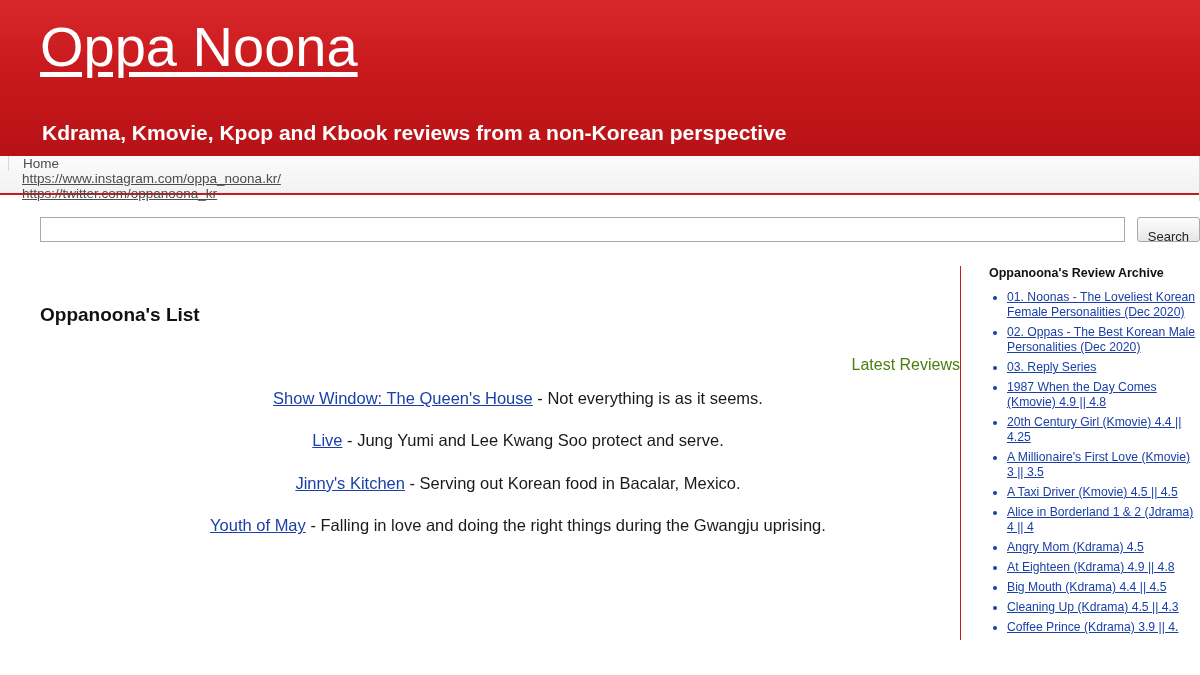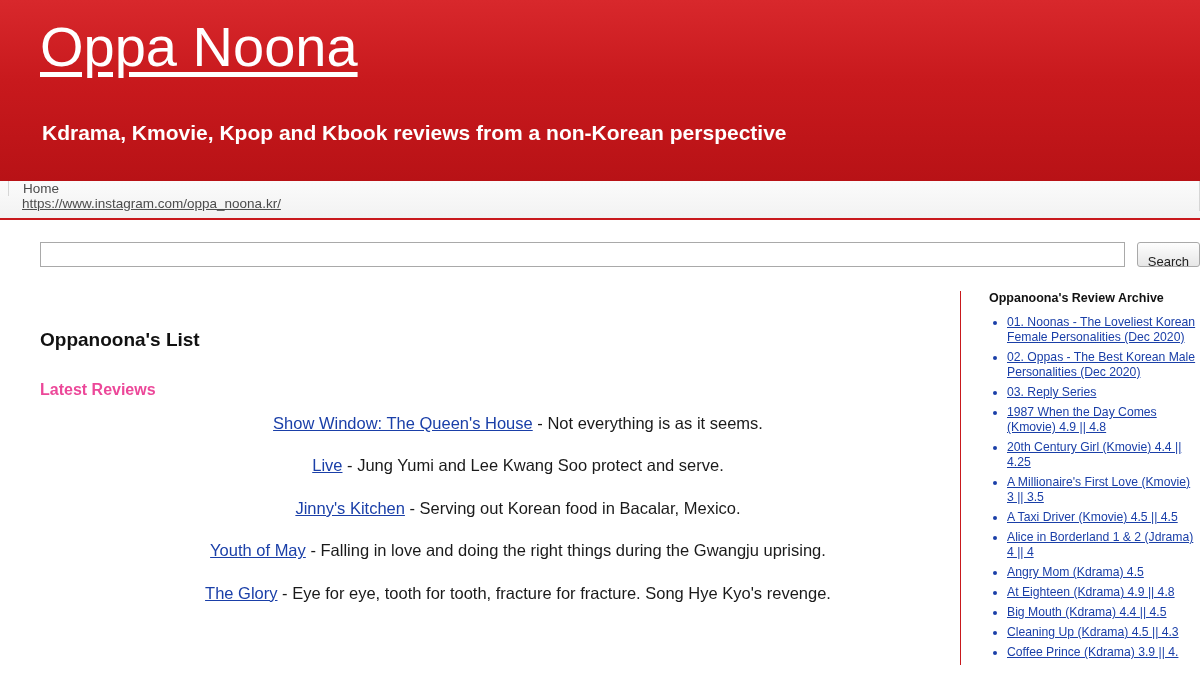--- a/index.html
+++ b/index.html
@@ -9,21 +9,21 @@
     width: 1200px;
     height: 675px;
     overflow: hidden;
     background: #ffffff;
     font-family: "Liberation Sans", sans-serif;
   }
 
   
   .site-header {
     position: relative;
-    height: 181px;
+    height: 156px;
     background: linear-gradient(180deg, #d8282c 0%, #c8191d 45%, #b81216 100%);
     padding: 0;
   }
   .site-title {
     position: absolute;
     left: 40px;
     top: 10px;
     margin: 0;
     font-size: 56px;
     font-weight: 400;
@@ -104,23 +104,24 @@
     padding-left: 40px;
   }
   .list-title {
     font-size: 19px;
     font-weight: bold;
     color: #111;
     margin: 38px 0 0 0;
   }
   .section-heading {
     font-size: 16px;
-    font-weight: bold;
-    color: #ec4899;
+    font-weight: normal;
+    color: #4d7c0f;
     margin: 30px 0 0 0;
+    text-align: right;
   }
   .review-list { margin-top: 14px; }
   .review-item {
     margin: 0 0 21px 36px;
     font-size: 16.5px;
     color: #1a1a1a;
     line-height: 1.3;
     text-align: center;
   }
   .review-item a {
@@ -161,20 +162,21 @@
 <body>
 
 <div class="site-header">
   <h1 class="site-title">Oppa Noona</h1>
   <p class="site-tagline">Kdrama, Kmovie, Kpop and Kbook reviews from a non-Korean perspective</p>
 </div>
 
 <nav class="nav-bar">
   <a class="nav-item" href="#">Home</a>
   <a class="nav-item link" href="#">https://www.instagram.com/oppa_noona.kr/</a>
+  <a class="nav-item link" href="#">https://twitter.com/oppanoona_kr</a>
 </nav>
 
 <div class="search-row">
   <input class="search-input" type="text" placeholder="" style="">
   <button class="search-button">Search</button>
 </div>
 
 <div class="content-wrap">
 
   <div class="main-col">
@@ -186,23 +188,20 @@
         <a href="#">Show Window: The Queen's House</a><span> - Not everything is as it seems.</span>
       </p>
       <p class="review-item">
         <a href="#">Live</a><span> - Jung Yumi and Lee Kwang Soo protect and serve.</span>
       </p>
       <p class="review-item">
         <a href="#">Jinny's Kitchen</a><span> -  Serving out Korean food in Bacalar, Mexico.</span>
       </p>
       <p class="review-item">
         <a href="#">Youth of May</a><span> -  Falling in love and doing the right things during the Gwangju uprising.</span>
-      </p>
-      <p class="review-item">
-        <a href="#">The Glory</a><span> - Eye for eye, tooth for tooth, fracture for fracture. Song Hye Kyo's revenge.</span>
       </p>
     </div>
   </div>
 
   <aside class="sidebar">
     <div class="sidebar-title">Oppanoona's Review Archive</div>
     <ul>
       <li><a href="#">01. Noonas - The Loveliest Korean Female Personalities (Dec 2020)</a></li>
       <li><a href="#">02. Oppas - The Best Korean Male Personalities (Dec 2020)</a></li>
       <li><a href="#">03. Reply Series</a></li>

